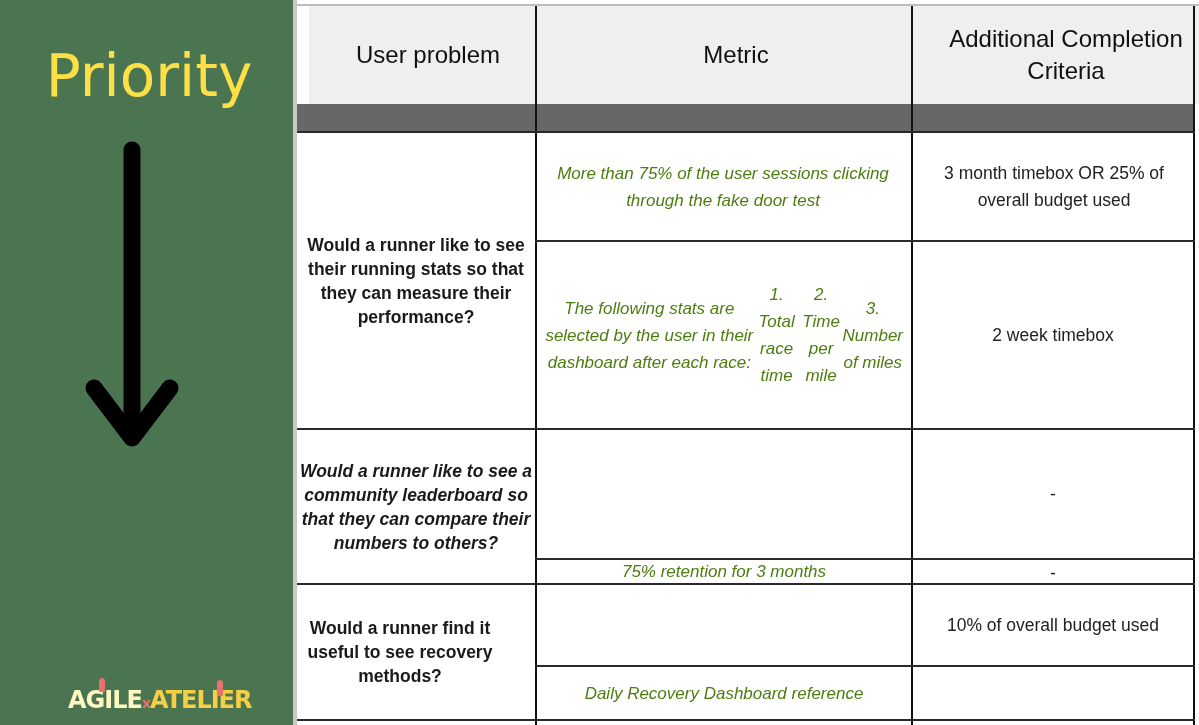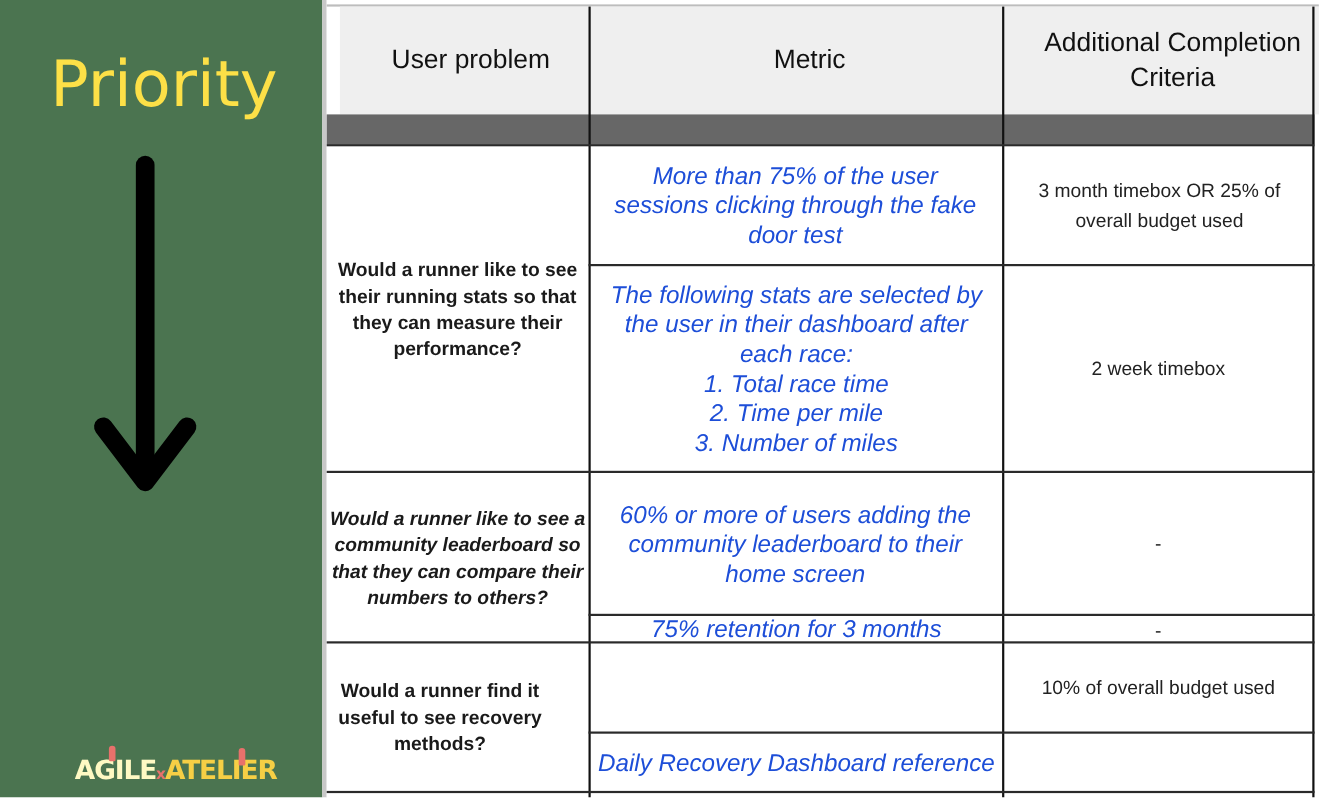--- a/index.html
+++ b/index.html
@@ -49,21 +49,21 @@
     .vline { position: absolute; width: 2px; background: #111; }
     .hline { position: absolute; height: 2px; background: #2a2a2a; }
     .band {
       position: absolute; left: 0; top: 104px; width: 898px; height: 27px; background: #676767;
     }
     .cell {
       position: absolute; display: flex; align-items: center; justify-content: center; text-align: center;
       color: #1a1a1a;
     }
     .problem { font-weight: bold; font-size: 17.5px; line-height: 24px; }
-    .metric { font-style: italic; font-size: 22px; line-height: 27px; color: #1d4ed8; }
+    .metric { font-style: italic; font-size: 17px; line-height: 27px; color: #4d7c0f; }
     .criteria { font-size: 17.5px; line-height: 27px; color: #222; }
   </style>
 </head>
 <body>
 
 <div class="left-panel">
   <div class="priority-title">Priority</div>
   <svg class="arrow" viewBox="0 0 110 320">
     <line x1="52" y1="12" x2="52" y2="298" stroke="#000" stroke-width="17" stroke-linecap="round"></line>
     <polyline points="14,250 52,300 90,250" fill="none" stroke="#000" stroke-width="17" stroke-linecap="round" stroke-linejoin="round"></polyline>
@@ -98,30 +98,29 @@
   <div class="hline" style="left:238px; top:240px; width:660px;"></div>
   <div class="hline" style="left:0; top:428px; width:898px;"></div>
   <div class="hline" style="left:238px; top:558px; width:660px;"></div>
   <div class="hline" style="left:0; top:583px; width:898px;"></div>
   <div class="hline" style="left:238px; top:665px; width:660px;"></div>
   <div class="hline" style="left:0; top:719px; width:898px;"></div>
 
   <div class="cell problem" style="left:0; top:133px; width:238px; height:295px;">Would a runner like to see their running stats so that they can measure their performance?</div>
   <div class="cell metric" style="left:256px; top:133px; width:340px; height:107px;">More than 75% of the user sessions clicking through the fake door test</div>
   <div class="cell criteria" style="left:626px; top:133px; width:262px; height:107px;">3 month timebox OR 25% of overall budget used</div>
-  <div class="cell metric" style="left:248px; top:242px; width:358px; height:186px; flex-direction:column;">
+  <div class="cell metric" style="left:248px; top:242px; width:358px; height:186px; flex-direction:row;">
     <span>The following stats are selected by the user in their dashboard after each race:</span>
     <span>1. Total race time</span>
     <span>2. Time per mile</span>
     <span>3. Number of miles</span>
   </div>
   <div class="cell criteria" style="left:616px; top:242px; width:280px; height:186px;">2 week timebox</div>
 
   <div class="cell problem" style="left:2px; top:430px; width:234px; height:153px;font-style:italic;">Would a runner like to see a community leaderboard so that they can compare their numbers to others?</div>
-  <div class="cell metric" style="left:256px; top:430px; width:340px; height:128px;">60% or more of users adding the community leaderboard to their home screen</div>
   <div class="cell criteria" style="left:616px; top:430px; width:280px; height:128px;">-</div>
   <div class="cell metric" style="left:240px; top:560px; width:374px; height:23px; line-height:23px;">75% retention for 3 months</div>
   <div class="cell criteria" style="left:616px; top:562px; width:280px; height:23px; line-height:23px;">-</div>
 
   <div class="cell problem" style="left:0; top:585px; width:206px; height:134px;">Would a runner find it useful to see recovery methods?</div>
   <div class="cell criteria" style="left:616px; top:585px; width:280px; height:80px;">10% of overall budget used</div>
   <div class="cell metric" style="left:240px; top:667px; width:374px; height:52px;">Daily Recovery Dashboard reference</div>
   <div class="cell criteria" style="left:616px; top:667px; width:280px; height:52px;"></div>
 </div>
 

